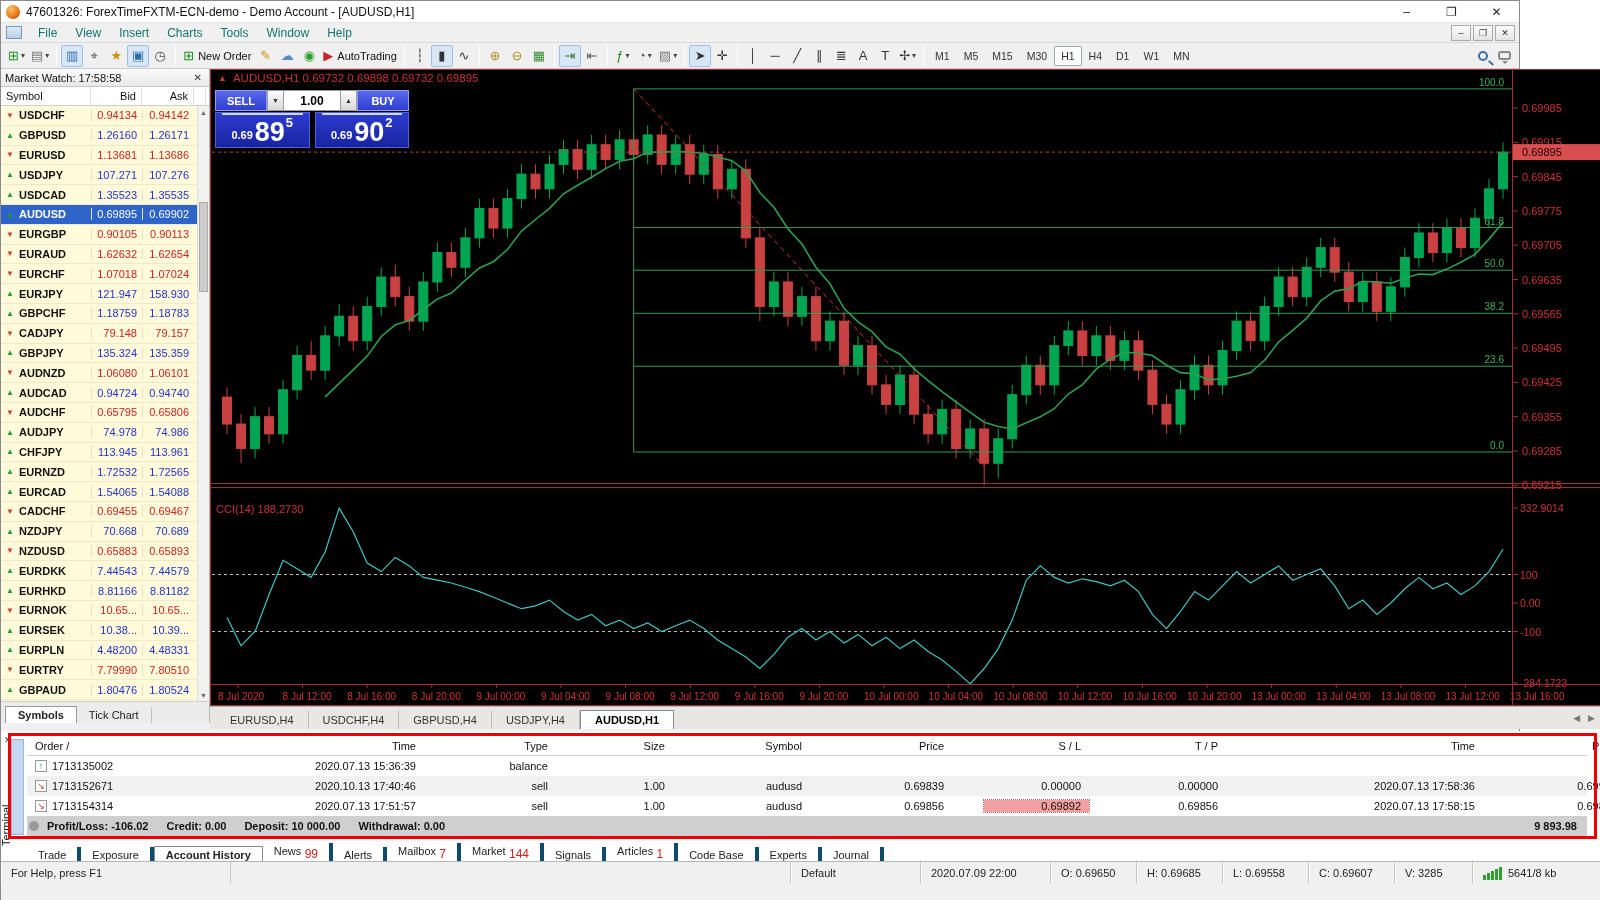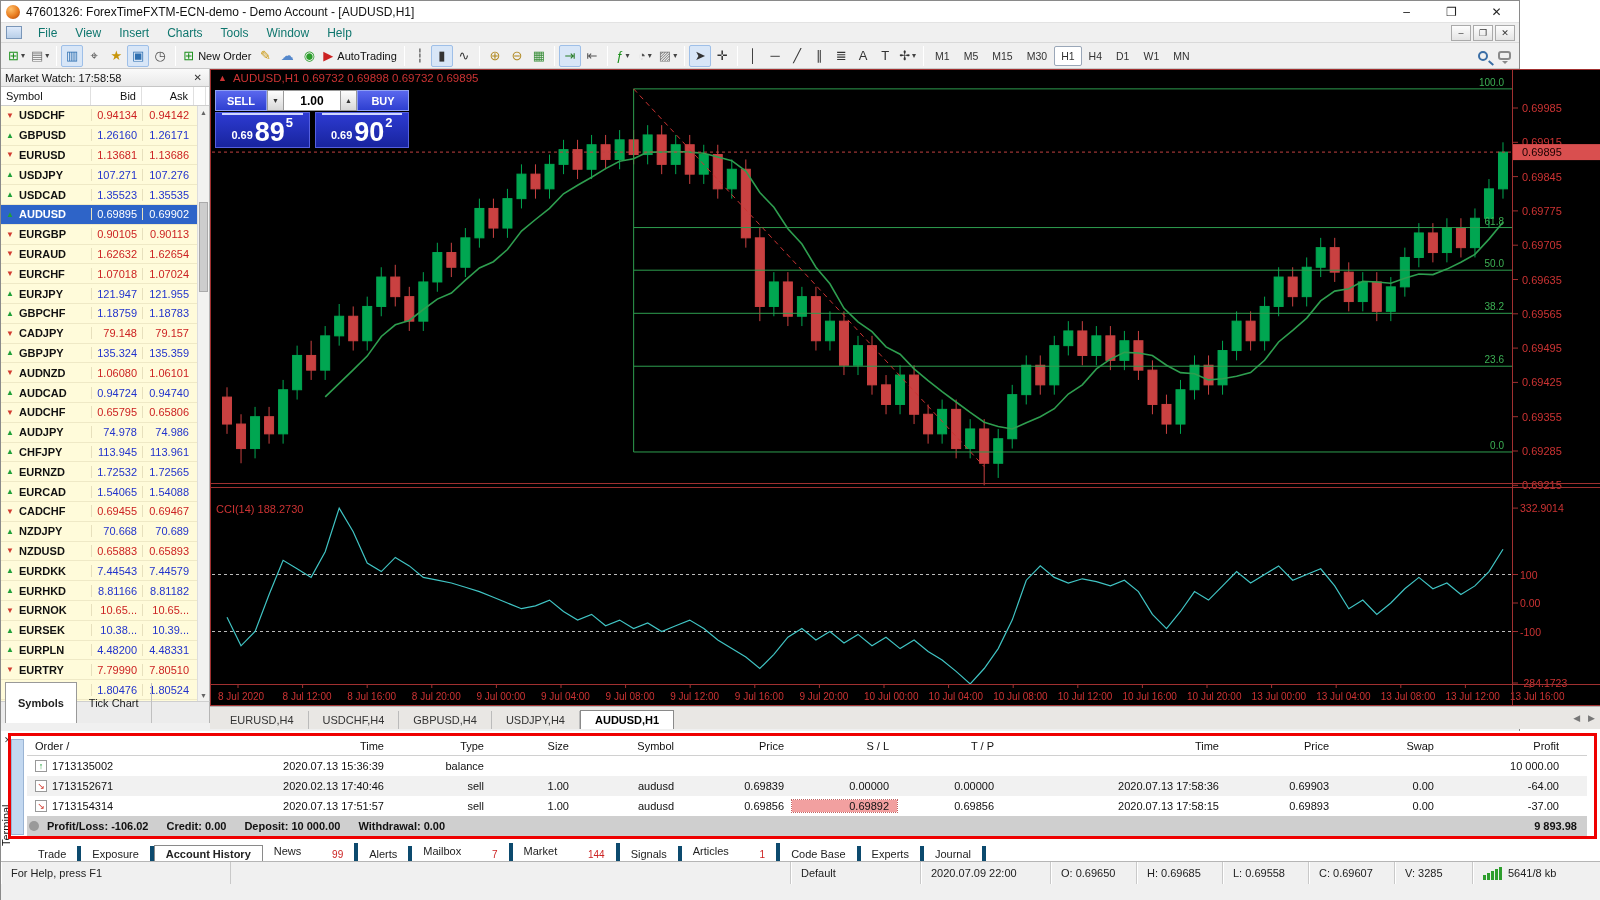--- a/index.html
+++ b/index.html
@@ -69,21 +69,21 @@
   .mw-row.down .mw-bid,.mw-row.down .mw-ask { color:#cc2222; }
   .mw-row.selected { background:#2e64c8; }
   .mw-row.selected .mw-sym,.mw-row.selected .mw-bid,.mw-row.selected .mw-ask { color:#fff; }
   #mw-scroll { position:absolute; right:0; top:0; width:12px; height:100%; background:#f2f2f0;
     border-left:1px solid #ddd; }
   #mw-thumb { position:absolute; left:1px; top:96px; width:9px; height:90px; background:#cdcdcd; border:1px solid #aaa; }
   #mw-scroll .arr { position:absolute; left:0; width:11px; height:12px; font-size:7px; color:#666;
     display:flex; align-items:center; justify-content:center; }
   #mw-tabs { position:absolute; top:700px; left:0; width:209px; height:22px; background:#ececec;
     border-right:1px solid #b5b5b5; border-top:1px solid #cfcfcf; display:flex; align-items:flex-end; padding-left:4px; }
-  .mw-tab { padding:14px 12px; font-size:11px; color:#222; border-right:1px solid #c0c0c0; }
+  .mw-tab { padding:2px 12px; font-size:11px; color:#222; border-right:1px solid #c0c0c0; }
   .mw-tab.active { background:#fff; border:1px solid #999; border-bottom:none; font-weight:bold; }
 
   
   #chart-window { position:absolute; top:68px; left:209px; width:1391px; height:637px; background:#000; }
   #chart-svg { position:absolute; top:0; left:0; }
   #chart-header { position:absolute; left:8px; top:3px; display:flex; align-items:center; gap:6px;
     color:#cc3333; font-size:11.5px; }
   #chart-header .tri { color:#cc3333; font-size:9px; }
   #cci-label { position:absolute; left:6px; top:434px; color:#cc3333; font-size:11px; }
 
@@ -114,38 +114,38 @@
   
   #terminal { position:absolute; top:730px; left:0; width:1600px; height:130px; background:#fff; }
   #term-close { position:absolute; left:3px; top:4px; font-size:9px; color:#333; }
   #term-strip { position:absolute; left:10px; top:8px; width:13px; height:96px; background:#c3d8f0; border:1px solid #9ab4d4; }
   #term-label { position:absolute; left:-1px; top:58px; width:14px; height:72px; writing-mode:vertical-rl;
     transform:rotate(180deg); font-size:11px; color:#111; text-align:center; }
   #ann-box { position:absolute; left:7px; top:2px; width:1589px; height:106px; border:3px solid #ef0000;
     pointer-events:none; z-index:50; }
   #term-grid { position:absolute; left:26px; top:5px; width:1560px; }
   .t-row { display:grid; grid-template-columns:140px 225px 100px 85px 105px 110px 105px 105px 225px 110px 105px 125px;
-    height:20px; align-items:center; }
+    height:20px; align-items:center;gap:32px; }
   .t-row.head { border-bottom:1px solid #d0d0d0; color:#111; }
   .t-cell { padding:0 8px; text-align:right; color:#111; font-size:11px; white-space:nowrap; overflow:hidden; }
   .t-cell.first { text-align:left; display:flex; align-items:center; gap:5px; }
   .t-row.r1 { background:#fff; } .t-row.r2 { background:#f1f1f1; } .t-row.r3 { background:#fff; }
   .t-ico { width:12px; height:12px; border:1px solid #999; background:#fff; font-size:9px; line-height:11px;
     text-align:center; flex:0 0 12px; }
   .t-ico.bal { color:#1fa038; } .t-ico.ord { color:#d23b2f; }
   .sl-hl { background:#f2a0a0; outline:1px dotted #c06060; }
   #term-summary { position:absolute; left:26px; top:85px; width:1560px; height:20px; background:#cfcfcf;
     display:flex; align-items:center; font-weight:bold; color:#111; }
   #term-summary .sp { margin-right:18px; }
   #sum-ico { width:10px; height:10px; border-radius:50%; background:#9a9a9a; margin:0 8px 0 2px; }
   #sum-total { margin-left:auto; padding-right:10px; }
   #term-tabs { position:absolute; left:26px; top:112px; display:flex; align-items:flex-end; }
   .term-tab { padding:2px 11px; font-size:11px; color:#222; border-right:4px solid #0c4a6e; position:relative; }
   .term-tab.active { border:1px solid #8a8a8a; border-bottom:none; background:#fff; font-weight:bold; }
-  .term-tab sub { color:#cc2222; font-size:10px;margin-left:28px; }
+  .term-tab sub { color:#cc2222; font-size:12px; }
 
   
   #statusbar { position:absolute; top:860px; left:0; width:1600px; height:40px; background:#f0f0f0;
     border-top:1px solid #b5b5b5; display:flex; align-items:flex-start; }
   .sb-seg { height:22px; display:flex; align-items:center; padding:0 10px; color:#222;
     border-right:1px solid #c9c9c9; box-shadow:inset 1px 0 0 #fff; white-space:nowrap; }
   #sb-help { width:230px; border-right:1px solid #c9c9c9; }
   #sb-fill { flex:1; border-right:1px solid #c9c9c9; height:22px; }
   #sb-bars { display:flex; align-items:flex-end; gap:1px; margin-right:6px; }
   #sb-bars span { width:3px; background:#2e9e2e; display:block; }
@@ -403,21 +403,21 @@
             </span>
             <span class="mw-bid">1.07018</span>
             <span class="mw-ask">1.07024</span>
           </div>
           <div class="mw-row up">
             <span class="mw-sym">
               <span class="mw-arrow" style="color: rgb(31, 160, 56);">▲</span>
               <span>EURJPY</span>
             </span>
             <span class="mw-bid">121.947</span>
-            <span class="mw-ask">121.955</span>
+            <span class="mw-ask">158.930</span>
           </div>
           <div class="mw-row up">
             <span class="mw-sym">
               <span class="mw-arrow" style="color: rgb(31, 160, 56);">▲</span>
               <span>GBPCHF</span>
             </span>
             <span class="mw-bid">1.18759</span>
             <span class="mw-ask">1.18783</span>
           </div>
           <div class="mw-row down">
@@ -962,21 +962,21 @@
           <span class="t-cell"></span>
           <span class="t-cell"></span>
           <span class="t-cell"></span>
           <span class="t-cell">10 000.00</span>
         </div>
         <div class="t-row r2">
           <span class="t-cell first">
             <span class="t-ico ord">↘</span>
             <span>1713152671</span>
           </span>
-          <span class="t-cell">2020.02.13 17:40:46</span>
+          <span class="t-cell">2020.10.13 17:40:46</span>
           <span class="t-cell">sell</span>
           <span class="t-cell">1.00</span>
           <span class="t-cell">audusd</span>
           <span class="t-cell">0.69839</span>
           <span class="t-cell">0.00000</span>
           <span class="t-cell">0.00000</span>
           <span class="t-cell">2020.07.13 17:58:36</span>
           <span class="t-cell">0.69903</span>
           <span class="t-cell">0.00</span>
           <span class="t-cell">-64.00</span>

